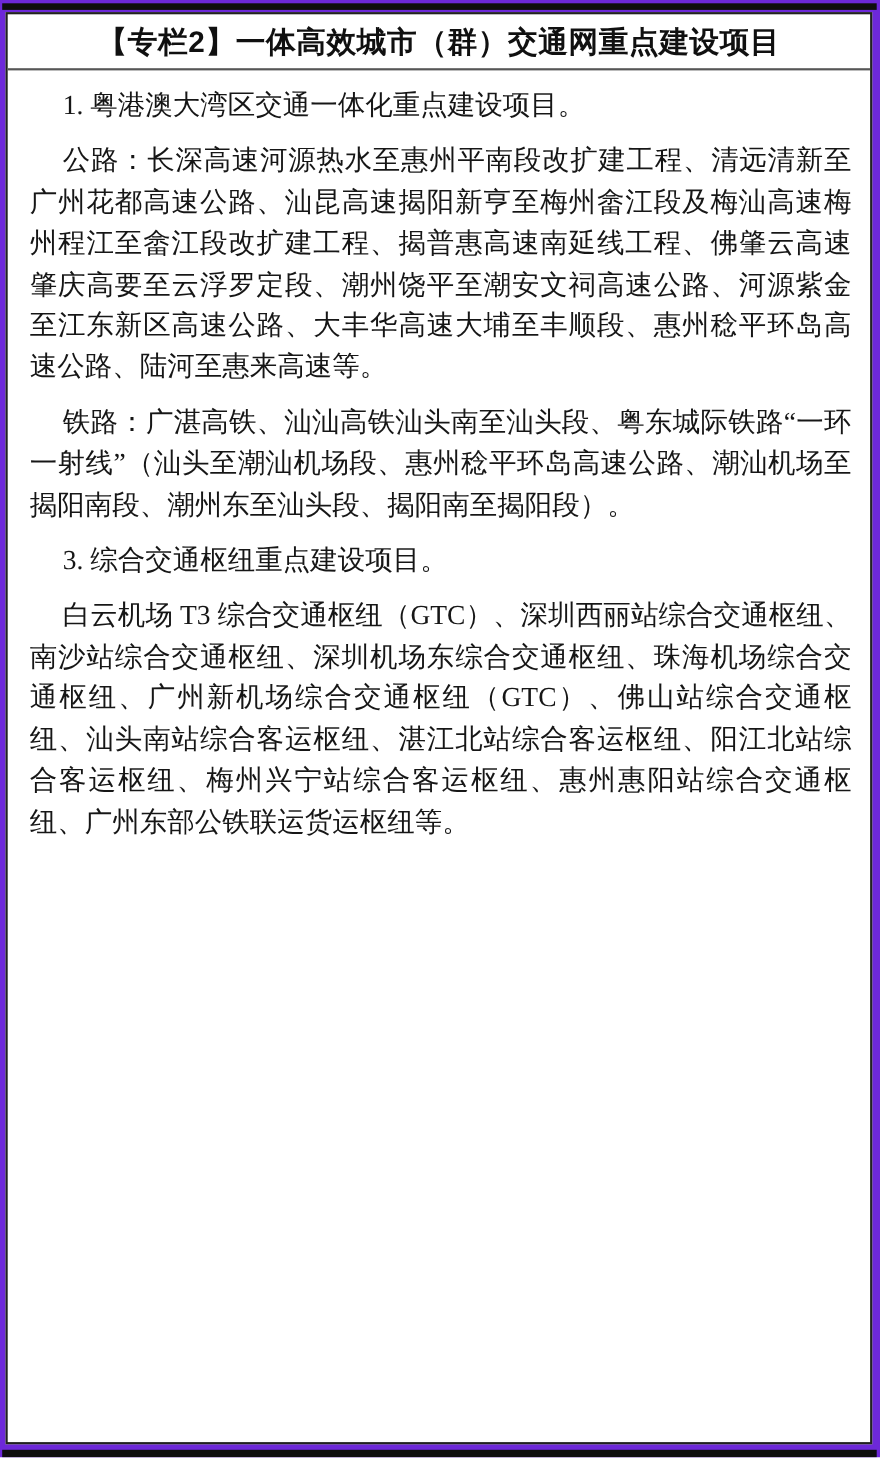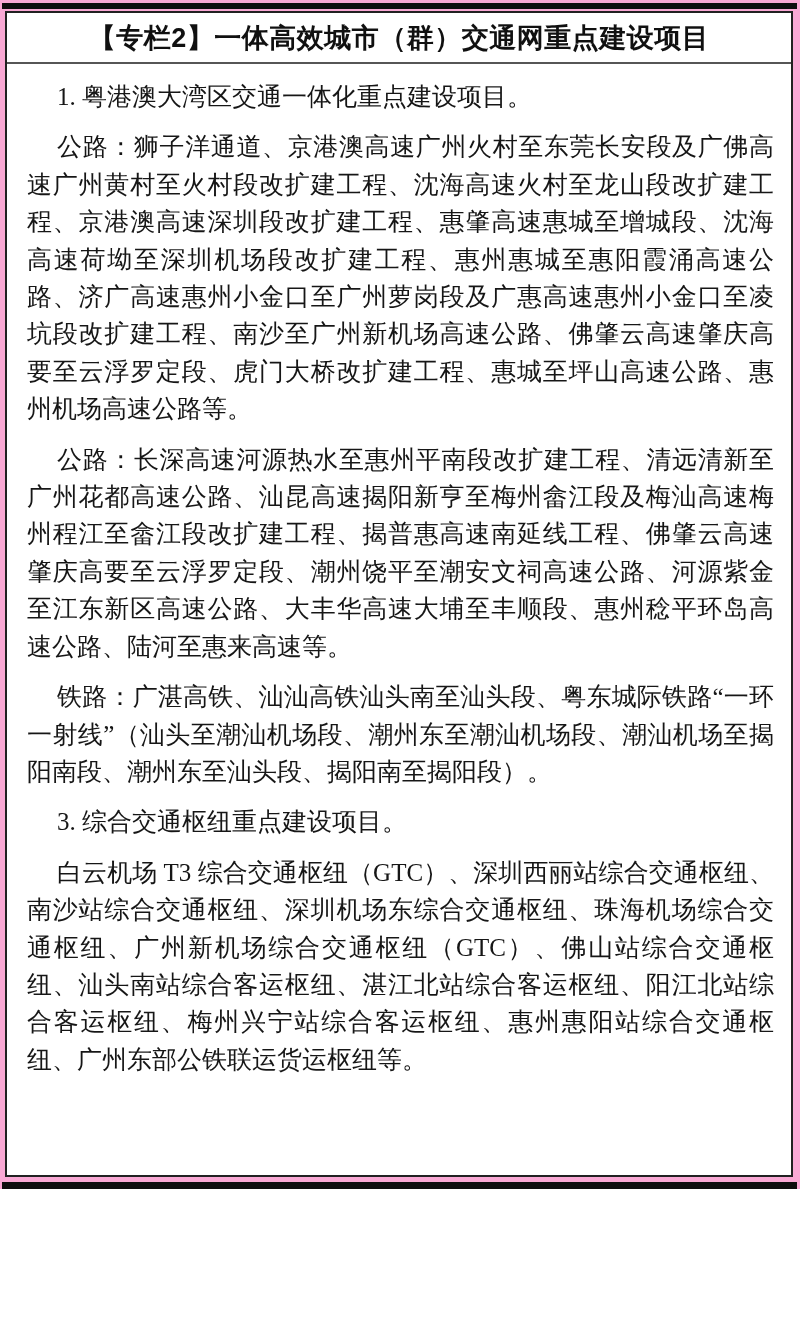--- a/index.html
+++ b/index.html
@@ -3,22 +3,22 @@
 <meta charset="utf-8">
 <style>
   html, body {
     margin: 0;
     padding: 0;
     background: #ffffff;
   }
   .page {
     position: relative;
     width: 800px;
-    height: 1189px;
-    background: #f9a8d4;
+    height: 1325px;
+    background: #6d28d9;
     overflow: hidden;
   }
   .rule {
     position: absolute;
     left: 2px;
     right: 3px;
     background: #0e0e0e;
   }
   .rule.top {
     top: 3px;
@@ -67,24 +67,23 @@
 <body>
 
 <div class="page">
   <div class="rule top"></div>
 
   <div class="box">
     <div class="box-title">【专栏2】一体高效城市（群）交通网重点建设项目</div>
 
     <div class="box-body">
       <p>1. 粤港澳大湾区交通一体化重点建设项目。</p>
-      <p>公路：狮子洋通道、京港澳高速广州火村至东莞长安段及广佛高速广州黄村至火村段改扩建工程、沈海高速火村至龙山段改扩建工程、京港澳高速深圳段改扩建工程、惠肇高速惠城至增城段、沈海高速荷坳至深圳机场段改扩建工程、惠州惠城至惠阳霞涌高速公路、济广高速惠州小金口至广州萝岗段及广惠高速惠州小金口至凌坑段改扩建工程、南沙至广州新机场高速公路、佛肇云高速肇庆高要至云浮罗定段、虎门大桥改扩建工程、惠城至坪山高速公路、惠州机场高速公路等。</p>
 
       <p>公路：长深高速河源热水至惠州平南段改扩建工程、清远清新至广州花都高速公路、汕昆高速揭阳新亨至梅州畲江段及梅汕高速梅州程江至畲江段改扩建工程、揭普惠高速南延线工程、佛肇云高速肇庆高要至云浮罗定段、潮州饶平至潮安文祠高速公路、河源紫金至江东新区高速公路、大丰华高速大埔至丰顺段、惠州稔平环岛高速公路、陆河至惠来高速等。</p>
-      <p>铁路：广湛高铁、汕汕高铁汕头南至汕头段、粤东城际铁路“一环一射线”（汕头至潮汕机场段、潮州东至潮汕机场段、潮汕机场至揭阳南段、潮州东至汕头段、揭阳南至揭阳段）。</p>
+      <p>铁路：广湛高铁、汕汕高铁汕头南至汕头段、粤东城际铁路“一环一射线”（汕头至潮汕机场段、惠州稔平环岛高速公路、潮汕机场至揭阳南段、潮州东至汕头段、揭阳南至揭阳段）。</p>
 
       <p>3. 综合交通枢纽重点建设项目。</p>
       <p>白云机场 T3 综合交通枢纽（GTC）、深圳西丽站综合交通枢纽、南沙站综合交通枢纽、深圳机场东综合交通枢纽、珠海机场综合交通枢纽、广州新机场综合交通枢纽（GTC）、佛山站综合交通枢纽、汕头南站综合客运枢纽、湛江北站综合客运枢纽、阳江北站综合客运枢纽、梅州兴宁站综合客运枢纽、惠州惠阳站综合交通枢纽、广州东部公铁联运货运枢纽等。</p>
     </div>
   </div>
 
   <div class="rule bottom"></div>
 </div>
 
 </body></html>

